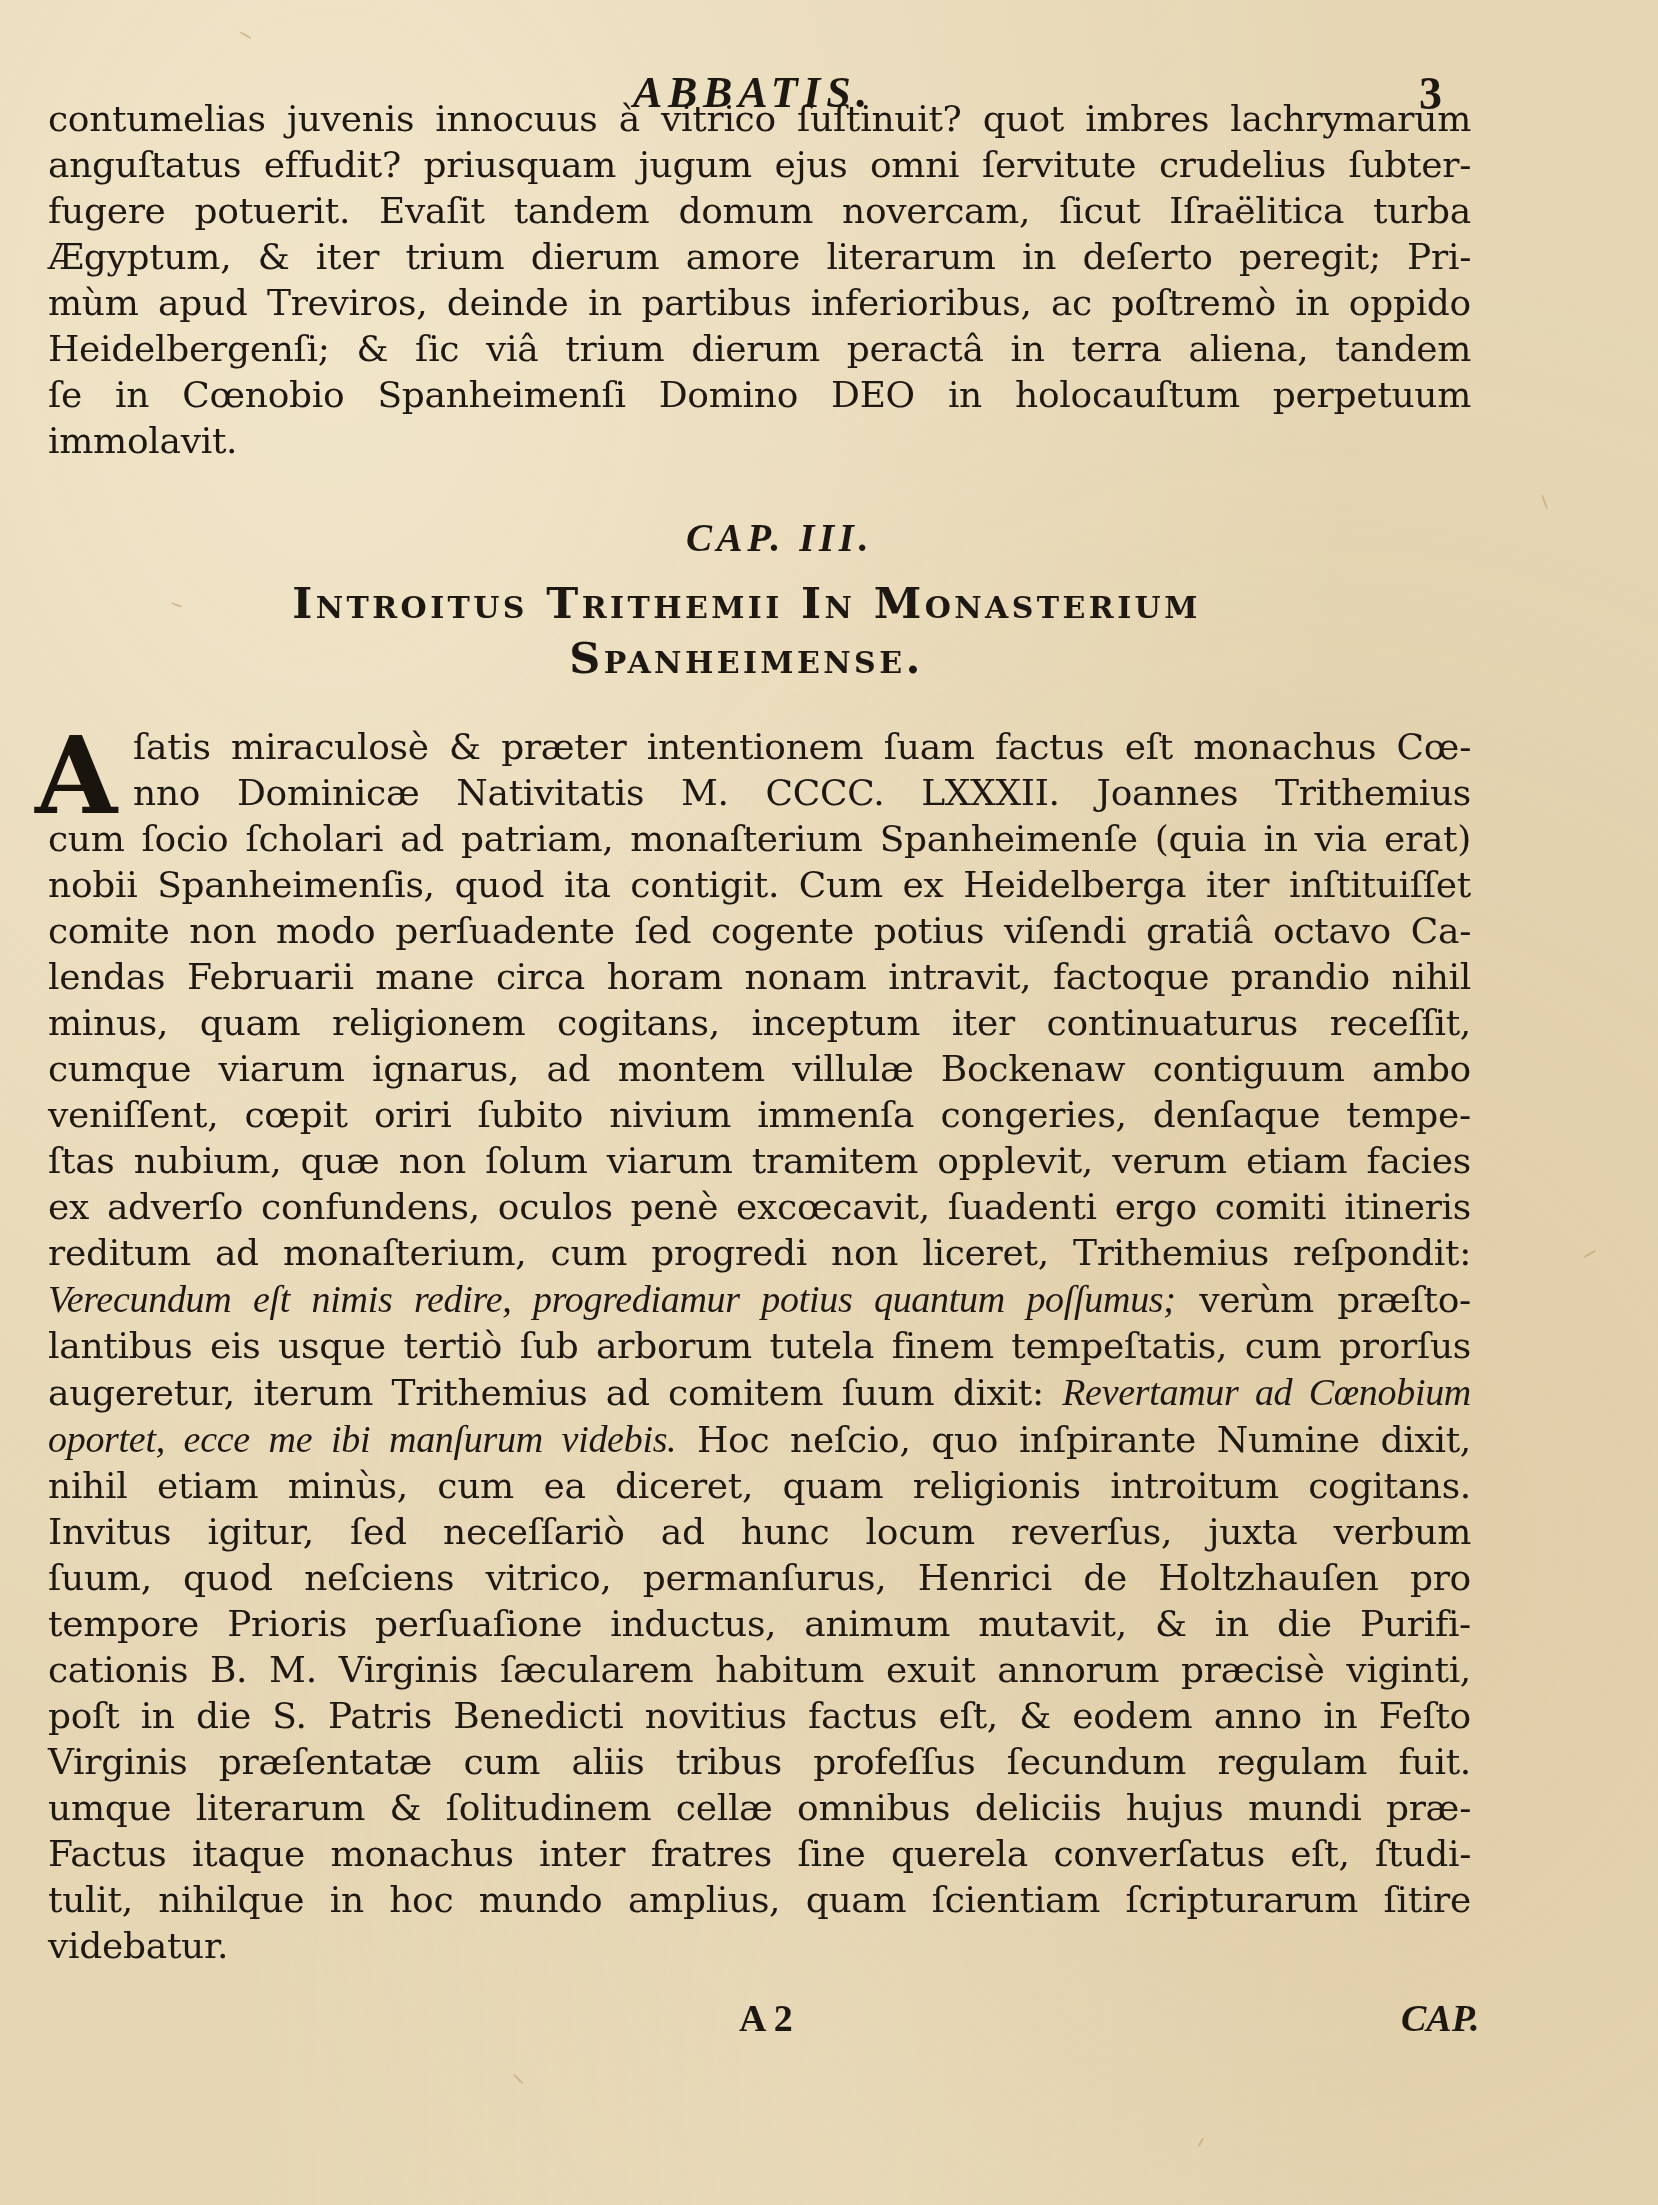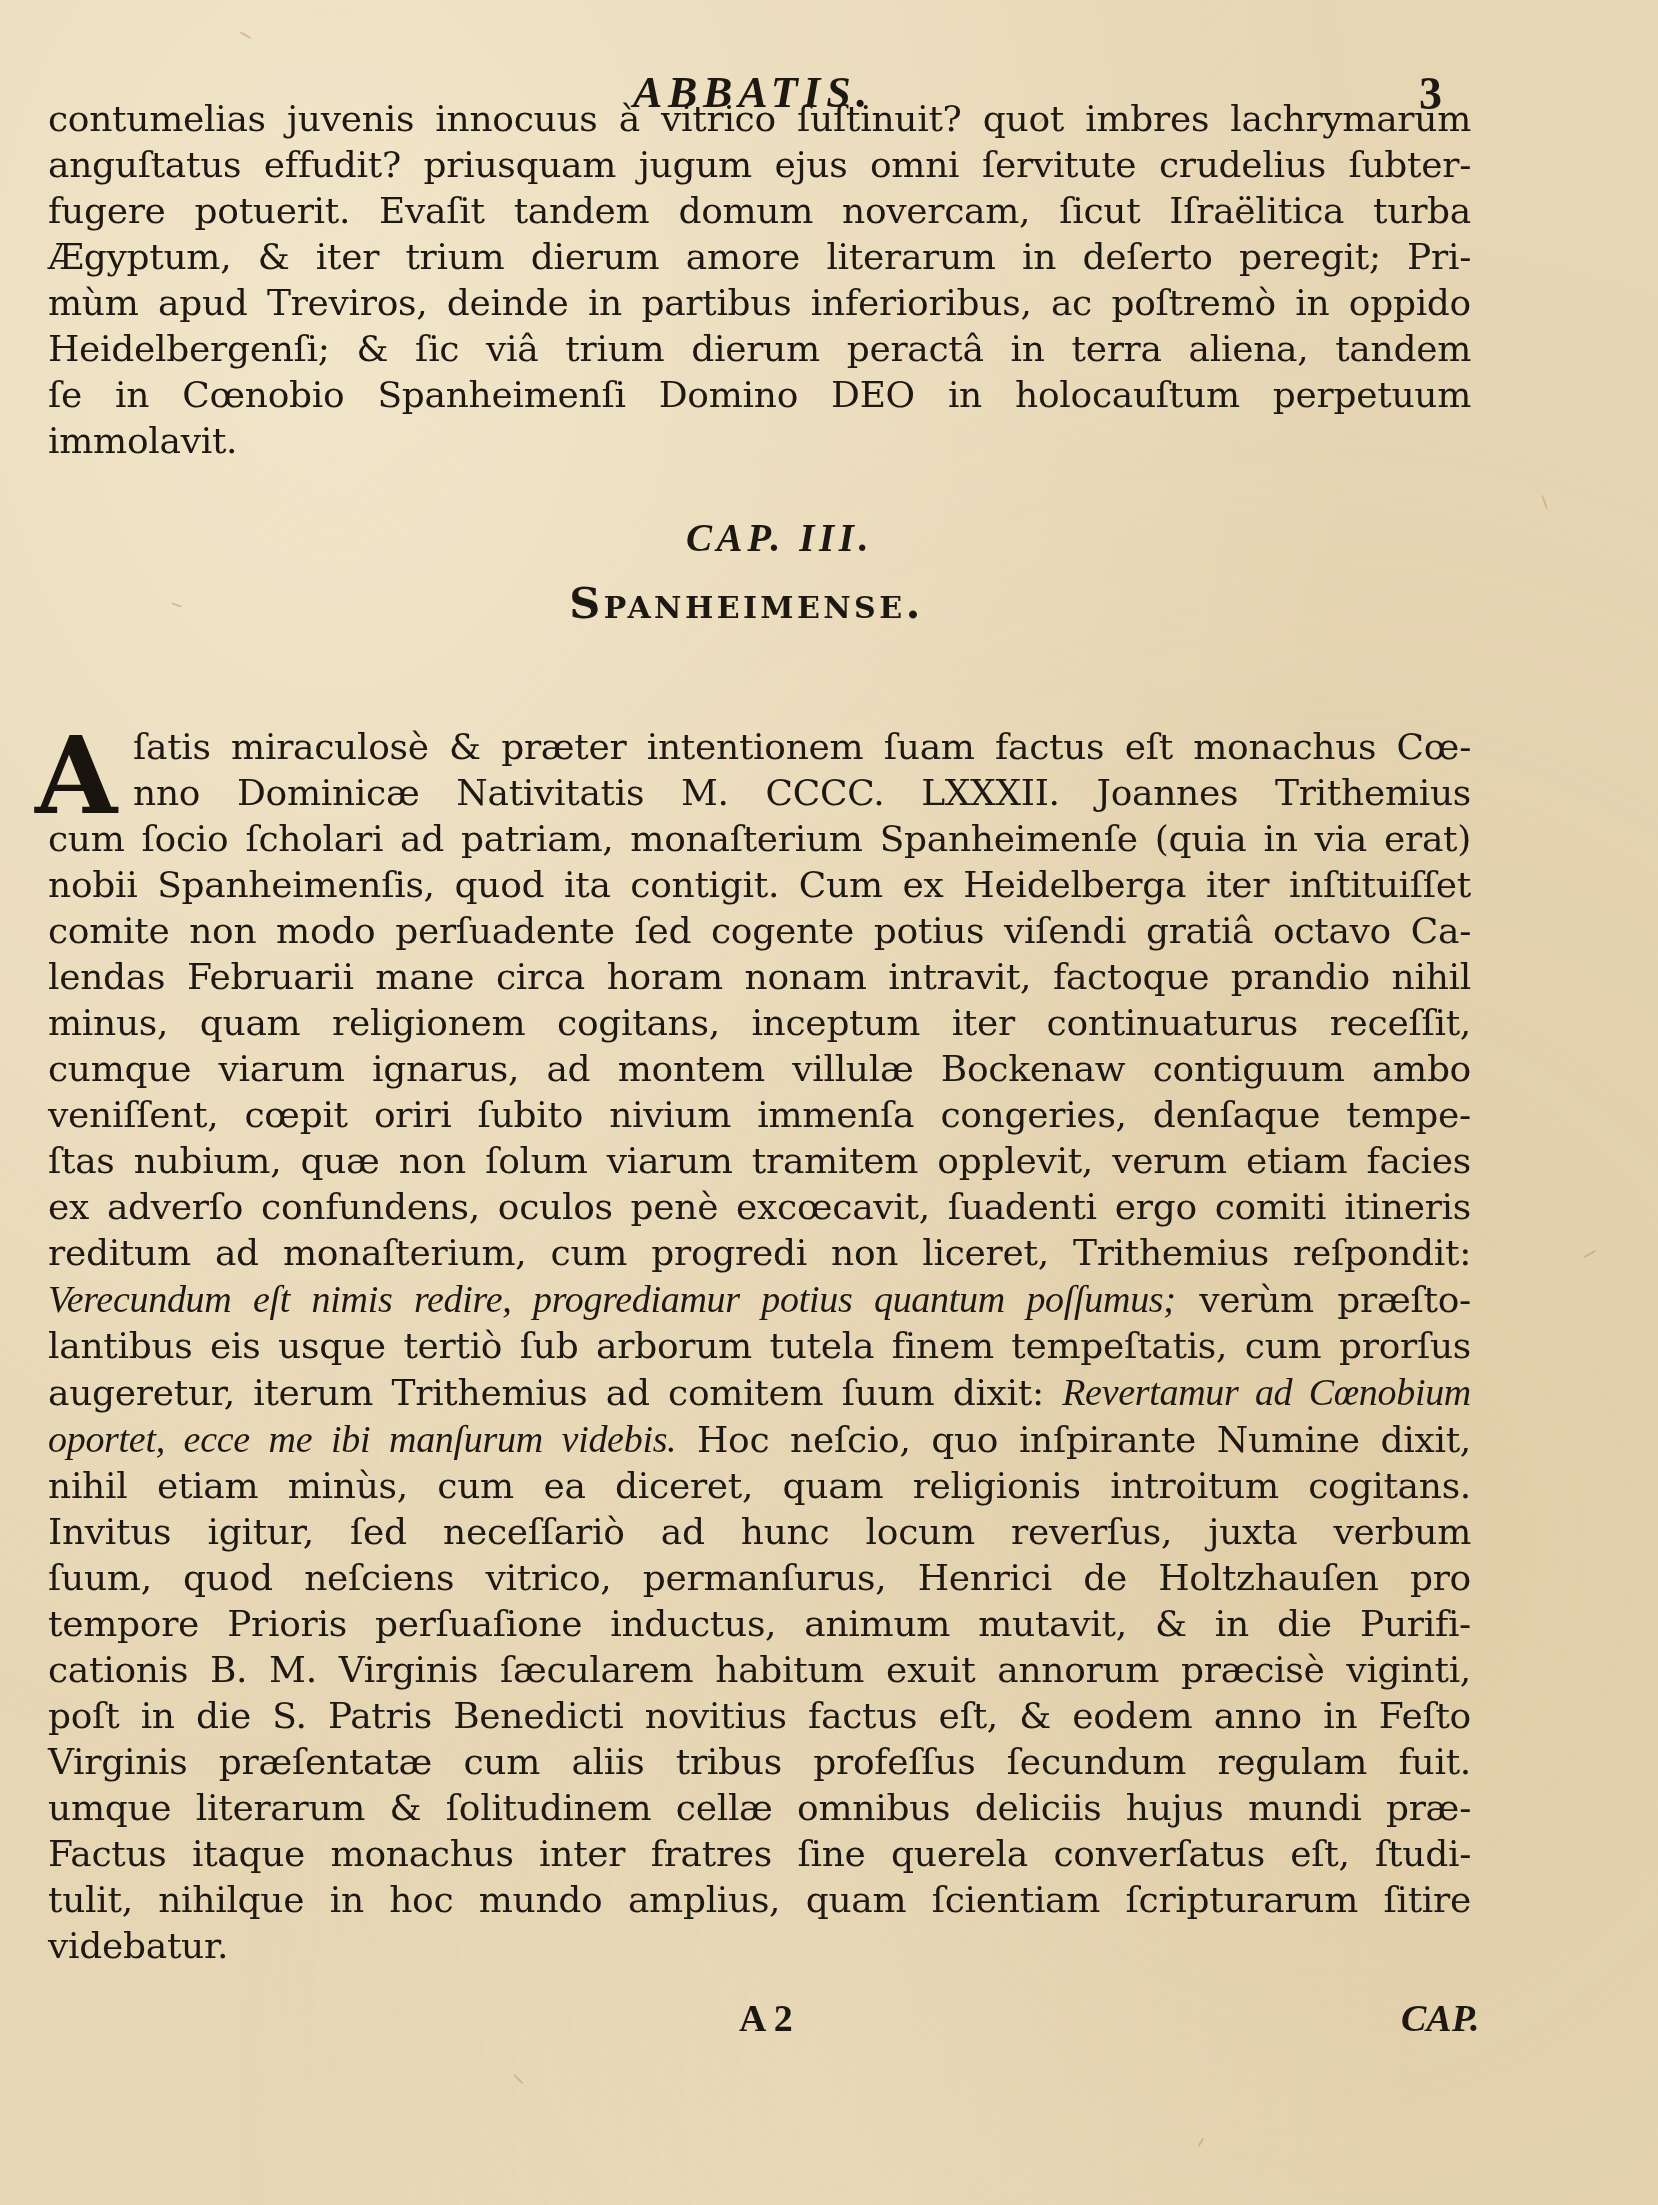--- a/index.html
+++ b/index.html
@@ -154,20 +154,21 @@
     <span class="line">Ægyptum, &amp; iter trium dierum amore literarum in deſerto peregit; Pri-</span>
     <span class="line">mùm apud Treviros, deinde in partibus inferioribus, ac poſtremò in oppido</span>
     <span class="line">Heidelbergenſi; &amp; ſic viâ trium dierum peractâ in terra aliena, tandem</span>
     <span class="line">ſe in Cœnobio Spanheimenſi Domino DEO in holocauſtum perpetuum</span>
     <span class="line last">immolavit.</span>
   </div>
 
   <div class="cap-label">CAP. III.</div>
 
   <div class="chapter-title">
+    <span class="t-line">Introitus Trithemii In Monasterium</span>
     <span class="t-line">Spanheimense.</span>
   </div>
 
   <span class="drop-cap">A</span>
 
   <div class="body-text para2 indent-block">
     <span class="line indented">ſatis miraculosè &amp; præter intentionem ſuam factus eſt monachus Cœ-</span>
     <span class="line indented">nno Dominicæ Nativitatis M. CCCC. LXXXII. Joannes Trithemius</span>
     <span class="line">cum ſocio ſcholari ad patriam, monaſterium Spanheimenſe (quia in via erat)</span>
     <span class="line">nobii Spanheimenſis, quod ita contigit. Cum ex Heidelberga iter inſtituiſſet</span>

